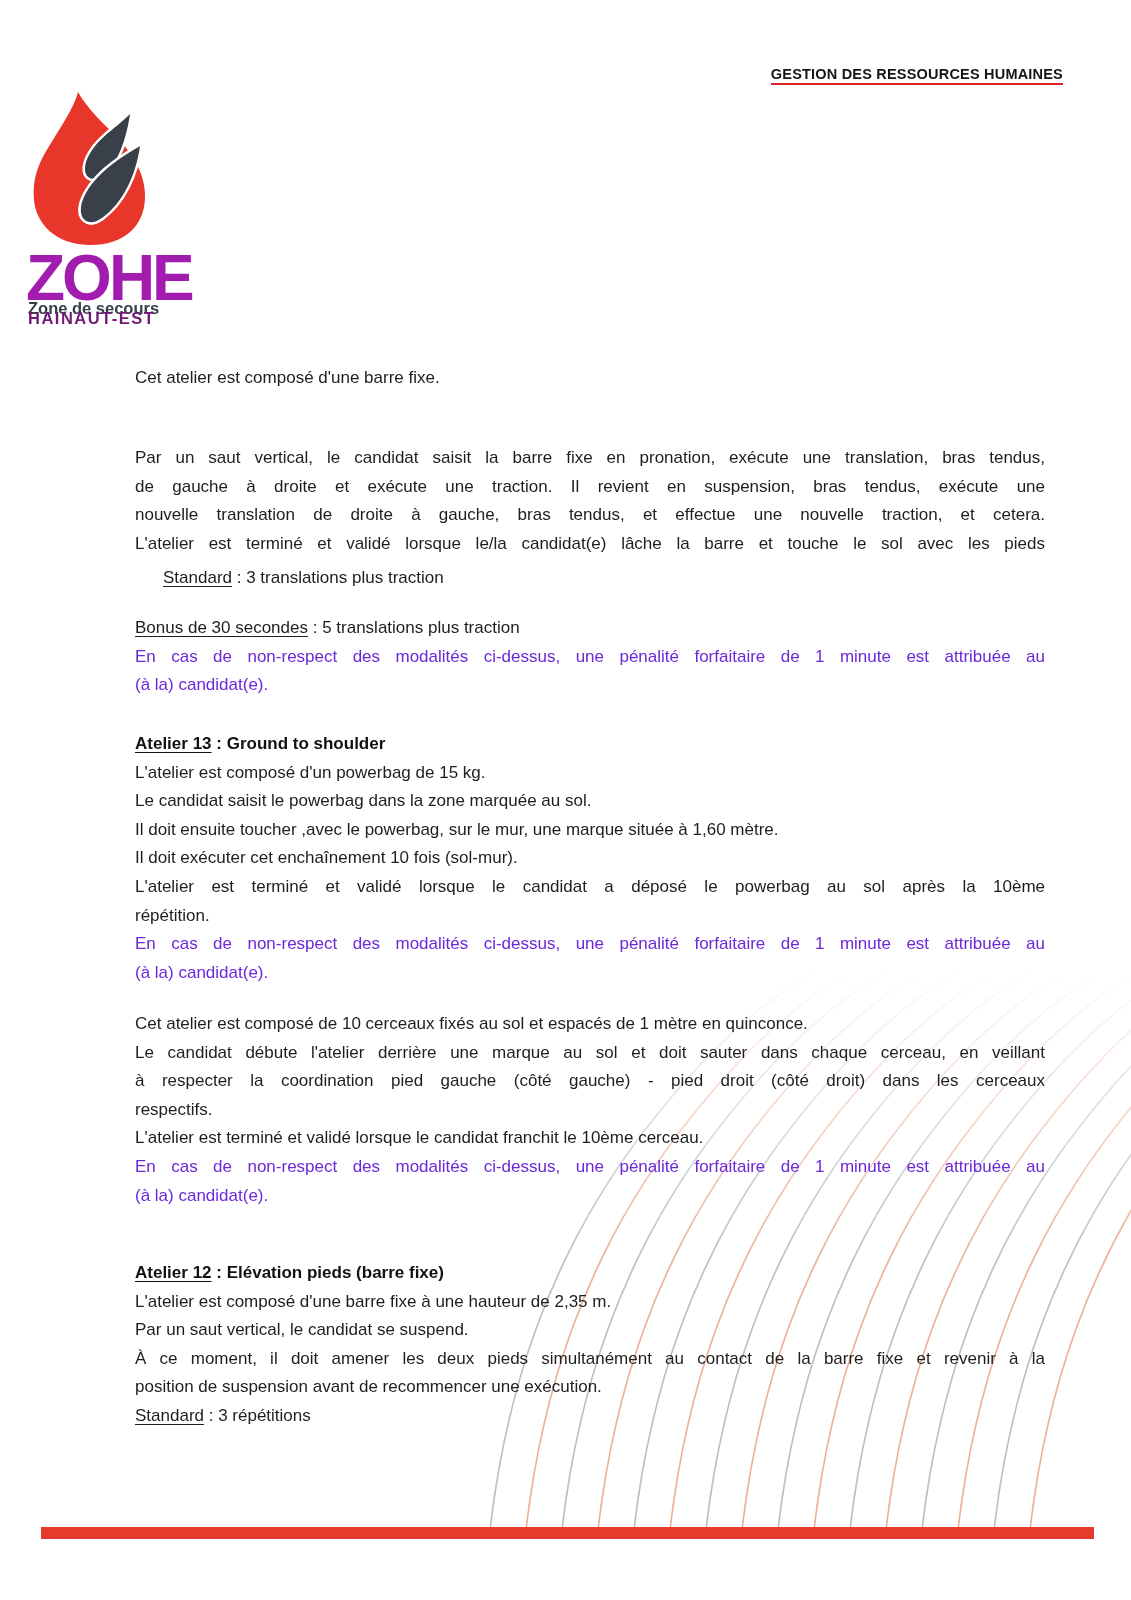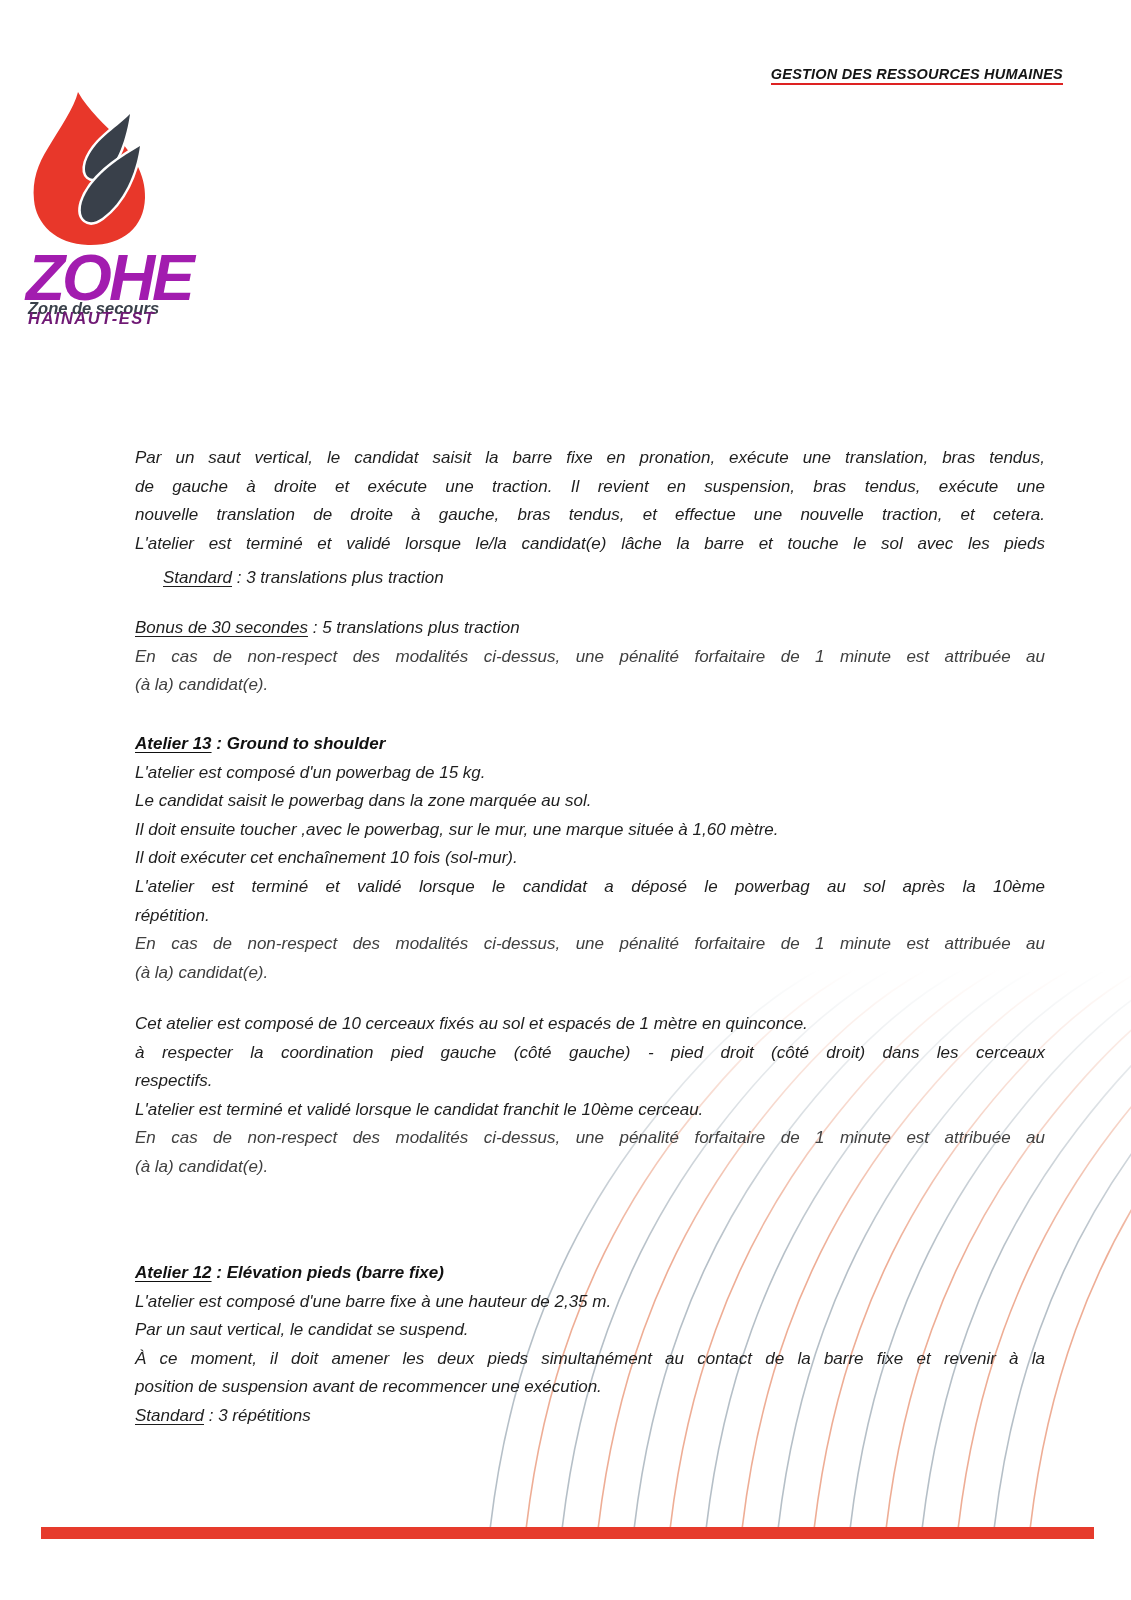--- a/index.html
+++ b/index.html
@@ -1,17 +1,17 @@
 <!DOCTYPE html>
 <html><head>
 <meta charset="utf-8">
 <style>
   html,body{margin:0;padding:0;background:#ffffff;}
   .page{position:relative;width:1131px;height:1600px;background:#ffffff;overflow:hidden;
-        font-family:"Liberation Sans",sans-serif;color:#1e1e1e;font-style:italic;}
+        font-family:"Liberation Sans",sans-serif;color:#1e1e1e;}
 
   
   .doc-header{position:absolute;top:66px;right:68px;font-size:14.5px;font-weight:bold;
               color:#151515;letter-spacing:.2px;border-bottom:2.5px solid #dd2222;
               padding-bottom:1px;z-index:4;}
 
   
   .logo{position:absolute;left:26px;top:86px;z-index:4;}
   .logo svg{position:absolute;left:4px;top:0;}
   .logo-name{position:absolute;left:0;top:160px;font-size:64px;font-weight:bold;
@@ -19,21 +19,21 @@
   .logo-sub{position:absolute;left:2px;top:207px;font-size:16.5px;font-weight:bold;
             color:#39404a;white-space:nowrap;line-height:1;margin-top:7px;}
   .logo-region{position:absolute;left:2px;top:224px;font-size:16.5px;font-weight:bold;
                letter-spacing:1.5px;color:#701a75;white-space:nowrap;line-height:1;}
 
   
   .tb{position:absolute;left:135px;width:910px;font-size:17px;line-height:28.6px;z-index:4;}
   .ln{white-space:nowrap;}
   .j{white-space:normal;text-align:justify;text-align-last:justify;}
   .bold{font-weight:bold;color:#111;}
-  .red{color:#404040;}
+  .red{color:#6d28d9;}
   .u{text-decoration:underline;text-underline-offset:3px;}
 
   .s-intro{top:364px;}
   .s-para1{top:444px;}
   .s-standard1{top:564px;margin-left:28px;}
   .s-bonus{top:614px;}
   .s-a10{top:730px;}
   .s-a11{top:1010px;}
   .s-a12{top:1259px;}
 
@@ -78,20 +78,23 @@
       <path fill="#e8372a" d="M48,6 C44,22 30,42 18,62 C8,78 2,94 4,114 C6,138 26,158 58,159
                C92,160 114,142 115,112 C116,88 102,68 88,52 C76,40 58,24 48,6 Z"></path>
       <path fill="#39404a" stroke="#ffffff" stroke-width="5" paint-order="stroke" d="M100,28 C84,44 64,54 56,76 C52,90 60,97 72,90 C88,80 97,50 100,28 Z"></path>
       <path fill="#39404a" stroke="#ffffff" stroke-width="5" paint-order="stroke" d="M110,60 C106,88 94,116 72,132 C58,142 47,133 52,116 C60,92 86,74 110,60 Z"></path>
     </svg>
     <div class="logo-name">ZOHE</div>
     <div class="logo-sub">Zone de secours</div>
     <div class="logo-region">HAINAUT-EST</div>
   </div>
 
+  <div class="tb s-intro">
+    <div class="ln">Cet atelier est composé d'une barre fixe.</div>
+  </div>
 
   <div class="tb s-para1">
     <div class="ln j">Par un saut vertical, le candidat saisit la barre fixe en pronation, exécute une translation, bras tendus,</div>
     <div class="ln j">de gauche à droite et exécute une traction. Il revient en suspension, bras tendus, exécute une</div>
     <div class="ln j">nouvelle translation de droite à gauche, bras tendus, et effectue une nouvelle traction, et cetera.</div>
     <div class="ln j">L'atelier est terminé et validé lorsque le/la candidat(e) lâche la barre et touche le sol avec les pieds</div>
   </div>
 
   <div class="tb s-standard1">
     <div class="ln"><span class="u">Standard</span><span> : 3 translations plus traction</span></div>
@@ -110,20 +113,21 @@
     <div class="ln">Il doit ensuite toucher ,avec le powerbag, sur le mur, une marque située à 1,60 mètre.</div>
     <div class="ln">Il doit exécuter cet enchaînement 10 fois (sol-mur).</div>
     <div class="ln j">L'atelier est terminé et validé lorsque le candidat a déposé le powerbag au sol après la 10ème</div>
     <div class="ln">répétition.</div>
     <div class="ln j red">En cas de non-respect des modalités ci-dessus, une pénalité forfaitaire de 1 minute est attribuée au</div>
     <div class="ln red">(à la) candidat(e).</div>
   </div>
 
   <div class="tb s-a11">
     <div class="ln">Cet atelier est composé de 10 cerceaux fixés au sol et espacés de 1 mètre en quinconce.</div>
+    <div class="ln j">Le candidat débute l'atelier derrière une marque au sol et doit sauter dans chaque cerceau, en veillant</div>
     <div class="ln j">à respecter la coordination pied gauche (côté gauche) - pied droit (côté droit) dans les cerceaux</div>
     <div class="ln">respectifs.</div>
     <div class="ln">L'atelier est terminé et validé lorsque le candidat franchit le 10ème cerceau.</div>
     <div class="ln j red">En cas de non-respect des modalités ci-dessus, une pénalité forfaitaire de 1 minute est attribuée au</div>
     <div class="ln red">(à la) candidat(e).</div>
   </div>
 
   <div class="tb s-a12">
     <div class="ln bold"><span class="u">Atelier 12</span><span> : Elévation pieds (barre fixe)</span></div>
     <div class="ln">L'atelier est composé d'une barre fixe à une hauteur de 2,35 m.</div>

